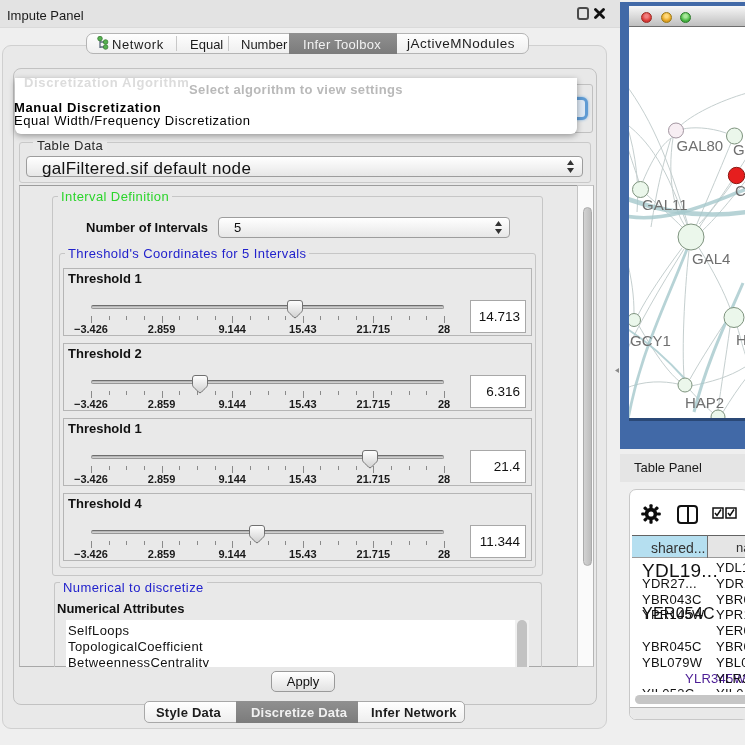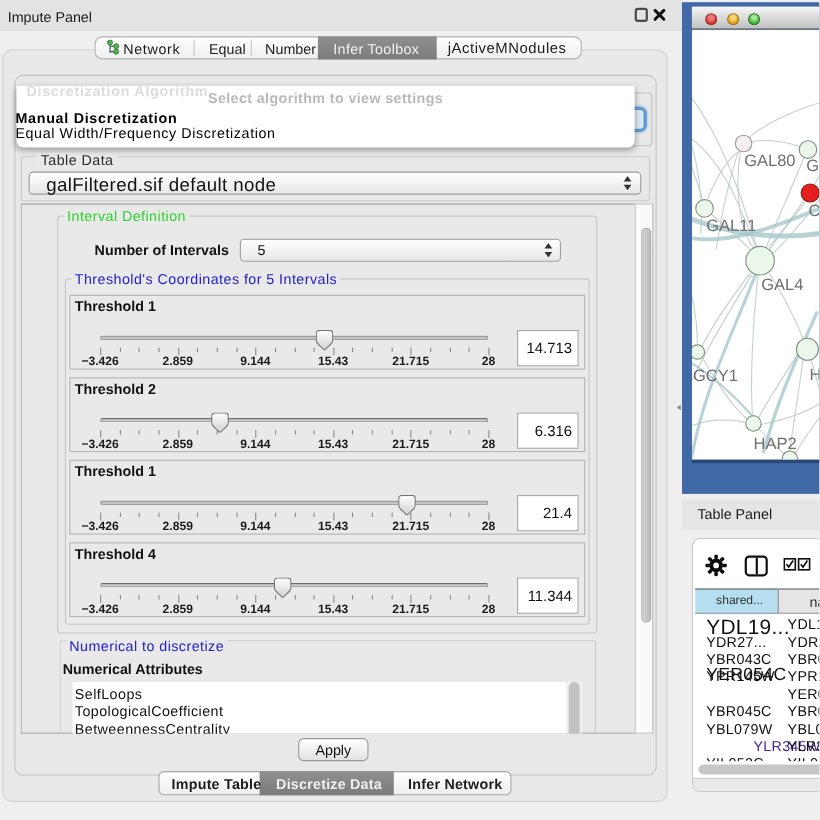--- a/index.html
+++ b/index.html
@@ -243,21 +243,21 @@
 <div class="abs" style="left:68px;top:623px;font-size:13px;letter-spacing:0.4px;color:#111;">SelfLoops</div>
 <div class="abs" style="left:68px;top:639px;font-size:13px;letter-spacing:0.4px;color:#111;">TopologicalCoefficient</div>
 <div class="abs" style="left:68px;top:655px;width:380px;height:12px;overflow:hidden;font-size:13px;letter-spacing:0.4px;color:#111;">BetweennessCentrality</div>
 <div class="abs" style="left:515px;top:620px;width:14px;height:47px;background:#f0f0f0;"></div>
 <div class="abs" style="left:517px;top:620px;width:10px;height:47px;background:#c2c2c2;border-radius:5px 5px 0 0;"></div>
 
 <div class="abs" style="left:271px;top:671px;width:64px;height:21px;background:linear-gradient(#ffffff,#e2e2e2);border:1px solid #9a9a9a;border-radius:5px;text-align:center;font-size:13px;color:#111;line-height:19px;">Apply</div>
 
 <div class="abs" style="left:144px;top:701px;width:321px;height:22px;background:linear-gradient(#ffffff,#eeeeee);border:1px solid #a8a8a8;border-radius:5px;"></div>
 <div class="abs" style="left:236px;top:701px;width:122px;height:22px;background:linear-gradient(#909090,#7b7b7b);"></div>
-<div class="abs" style="left:156px;top:705px;font-size:13px;font-weight:bold;letter-spacing:0.2px;color:#1c1c1c;">Impute Table</div>
+<div class="abs" style="left:156px;top:705px;font-size:13px;font-weight:bold;letter-spacing:0.2px;color:#1c1c1c;">Style Data</div>
 <div class="abs" style="left:251px;top:705px;font-size:13px;font-weight:bold;letter-spacing:0.2px;color:#f0f0f0;">Discretize Data</div>
 <div class="abs" style="left:371px;top:705px;font-size:13px;font-weight:bold;letter-spacing:0.2px;color:#1c1c1c;">Infer Network</div>
 
 <svg class="abs" style="left:615px;top:368px;" width="4" height="5" viewBox="0 0 4 5">
     <path d="M4 0 L4 5 L0 2.5 Z" fill="#8a8a8a"></path>
   </svg>
 
 <div class="abs" style="left:620px;top:2px;width:125px;height:447px;background:#4169a7;"></div>
 <div class="abs" style="left:629px;top:6px;width:116px;height:21px;background:linear-gradient(#f7f7f7,#bfbfbf);border-bottom:1px solid #6e6e6e;"></div>
 <div class="abs" style="left:641px;top:12px;width:11px;height:11px;border-radius:50%;background:radial-gradient(circle at 50% 35%,#f08080 20%,#dd3e3a 60%,#b02020);border:1px solid #9a2a24;"></div>
@@ -355,21 +355,21 @@
 <svg class="abs" style="left:712px;top:507px;" width="40" height="12" viewBox="0 0 40 12">
   <rect x="1" y="1" width="10" height="10" fill="none" stroke="#111" stroke-width="1.5"></rect>
   <path d="M3 6 L5 8.5 L9 2.5" stroke="#111" stroke-width="1.5" fill="none"></path>
   <rect x="14" y="1" width="10" height="10" fill="none" stroke="#111" stroke-width="1.5"></rect>
   <path d="M16 6 L18 8.5 L22 2.5" stroke="#111" stroke-width="1.5" fill="none"></path>
 </svg>
 
 <div class="abs" style="left:632px;top:535px;width:75px;height:23px;background:#b5dff0;border-top:1px solid #636363;border-bottom:1px solid #9a9a9a;"></div>
 <div class="abs" style="left:707px;top:535px;width:1px;height:23px;background:#6e6e6e;"></div>
 <div class="abs" style="left:708px;top:535px;width:37px;height:23px;background:#e5e5e5;border-top:1px solid #636363;border-bottom:1px solid #9a9a9a;"></div>
-<div class="abs" style="left:651px;top:540px;font-size:11px;color:#333;">shared...</div>
+<div class="abs" style="left:651px;top:540px;font-size:14px;color:#333;">shared...</div>
 <div class="abs" style="left:736px;top:540px;font-size:13px;color:#333;">na</div>
 <div class="abs" style="left:630px;top:559px;width:115px;height:133px;overflow:hidden;">
 <div class="abs" style="left:12px;top:1.0px;font-size:19px;letter-spacing:0.25px;color:#111;">YDL19...</div>
 <div class="abs" style="left:86px;top:1.0px;font-size:13px;letter-spacing:0.25px;color:#111;">YDL1</div>
 <div class="abs" style="left:12px;top:16.8px;font-size:13px;letter-spacing:0.25px;color:#111;">YDR27...</div>
 <div class="abs" style="left:86px;top:16.8px;font-size:13px;letter-spacing:0.25px;color:#111;">YDR2</div>
 <div class="abs" style="left:12px;top:32.6px;font-size:13px;letter-spacing:0.25px;color:#111;">YBR043C</div>
 <div class="abs" style="left:86px;top:32.6px;font-size:13px;letter-spacing:0.25px;color:#111;">YBR0</div>
 <div class="abs" style="left:12px;top:48.4px;font-size:13px;letter-spacing:0.25px;color:#111;">YPR145W</div>
 <div class="abs" style="left:86px;top:48.4px;font-size:13px;letter-spacing:0.25px;color:#111;">YPR1</div>

